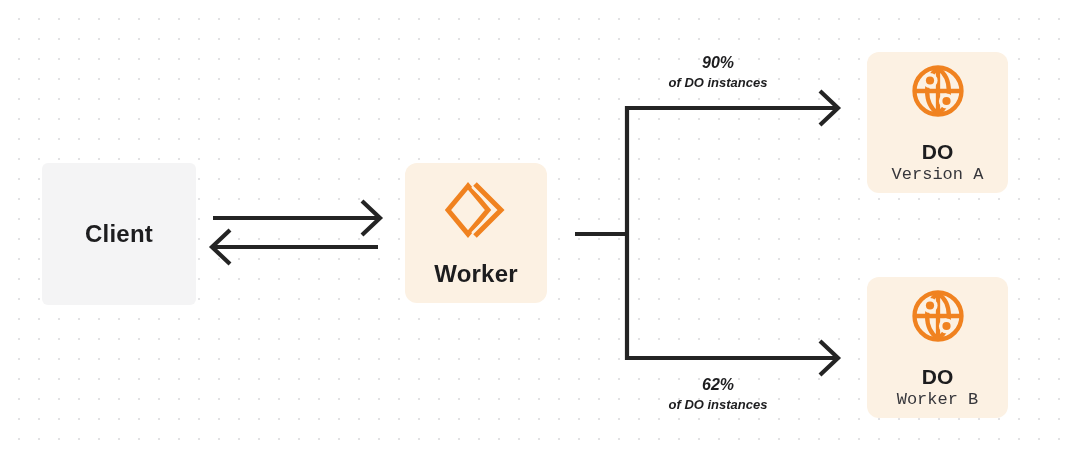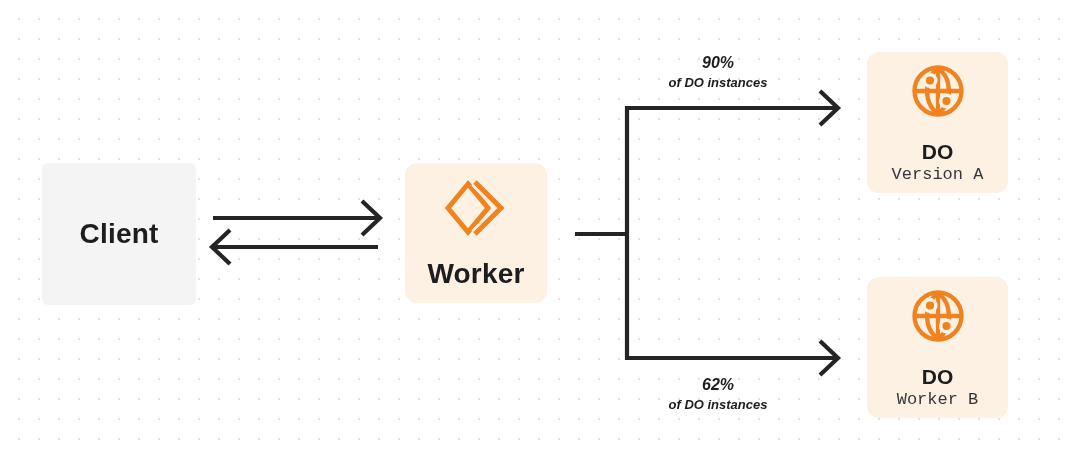--- a/index.html
+++ b/index.html
@@ -34,21 +34,21 @@
   }
 
   .client {
     left: 42px; top: 163px; width: 154px; height: 142px;
     justify-content: center;
     background: var(--client-bg, #f4f4f5);
     border-radius: 6px;
   }
 
   .node-label {
-    font-size: 28px;
+    font-size: 24px;
     font-weight: 700;
     color: var(--text-primary, #1d1d1f);
     letter-spacing: 0.2px;
   }
 
   .worker {
     left: 405px; top: 163px; width: 142px; height: 140px;
     justify-content: center;
     gap: 22px;
     padding-top: 4px;

